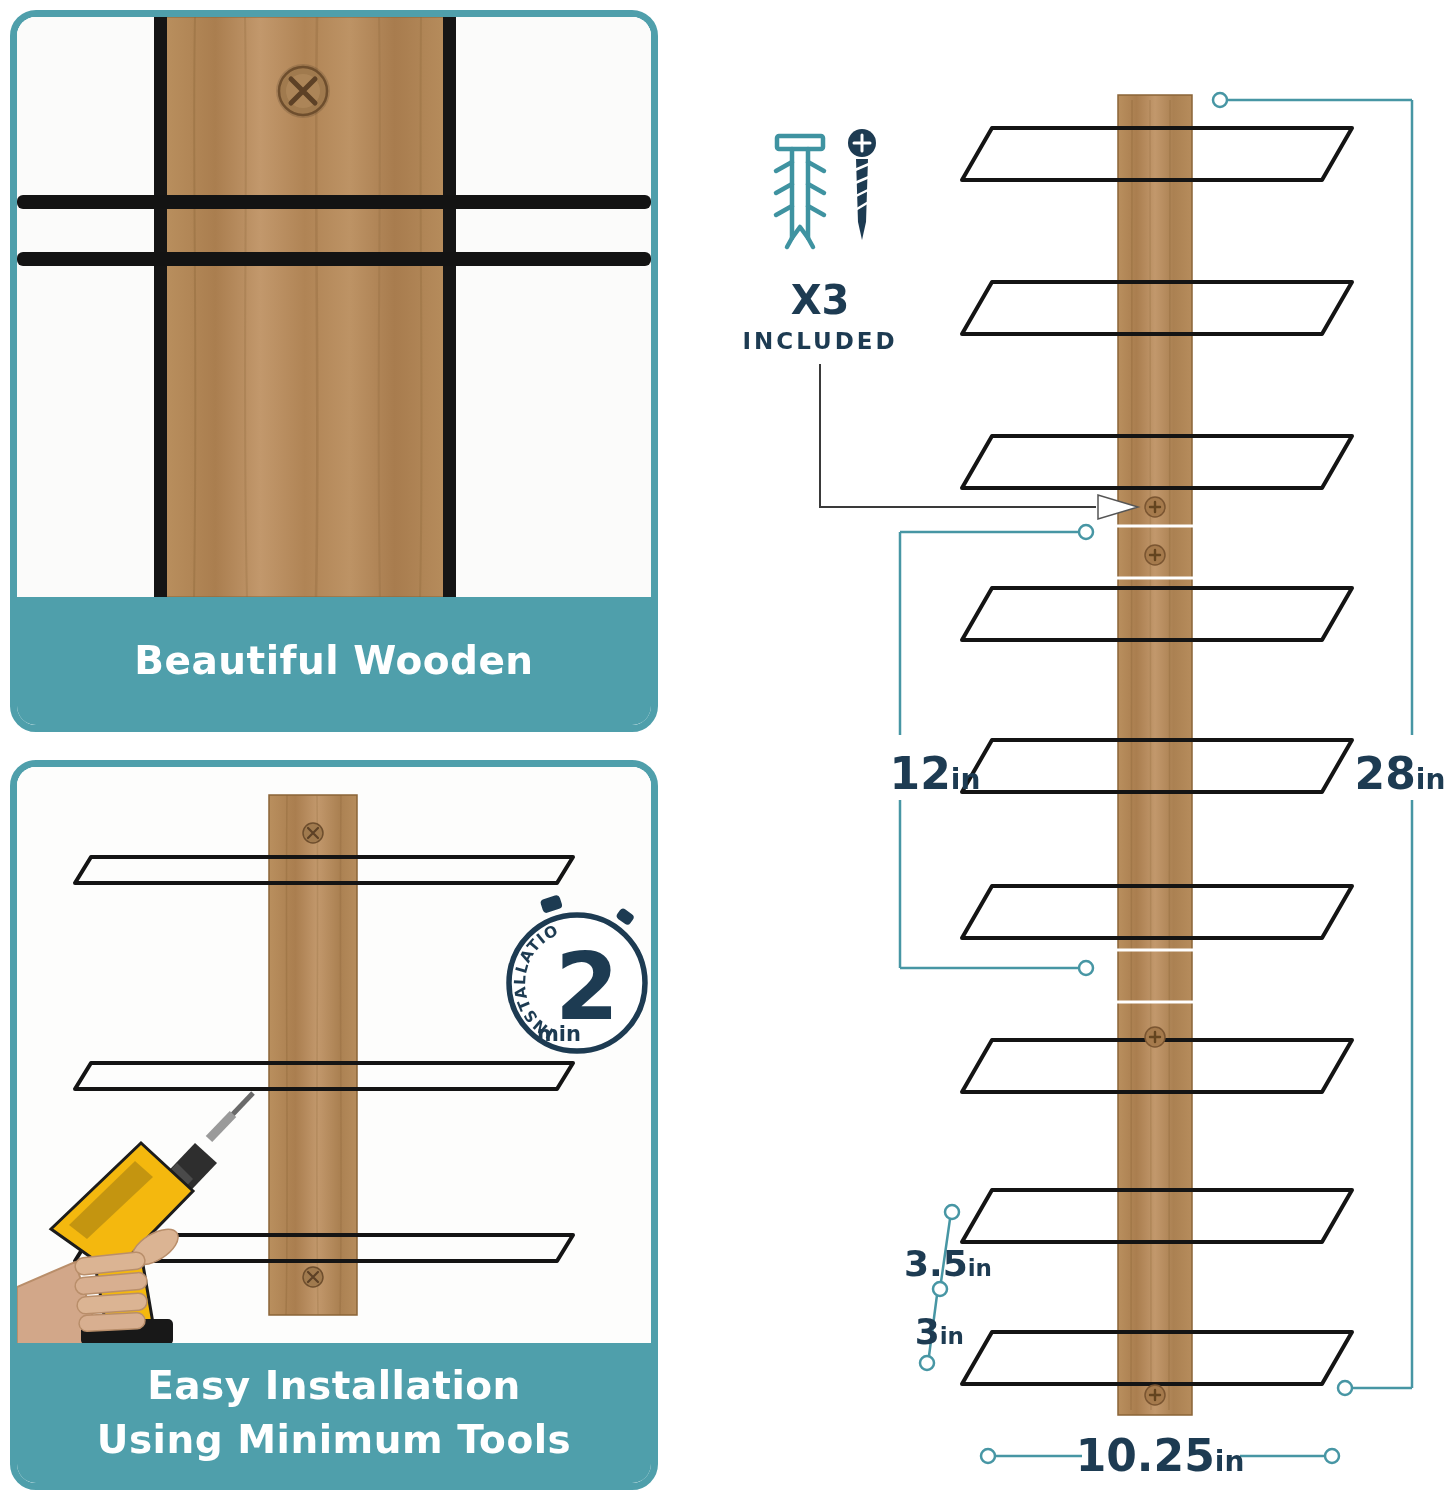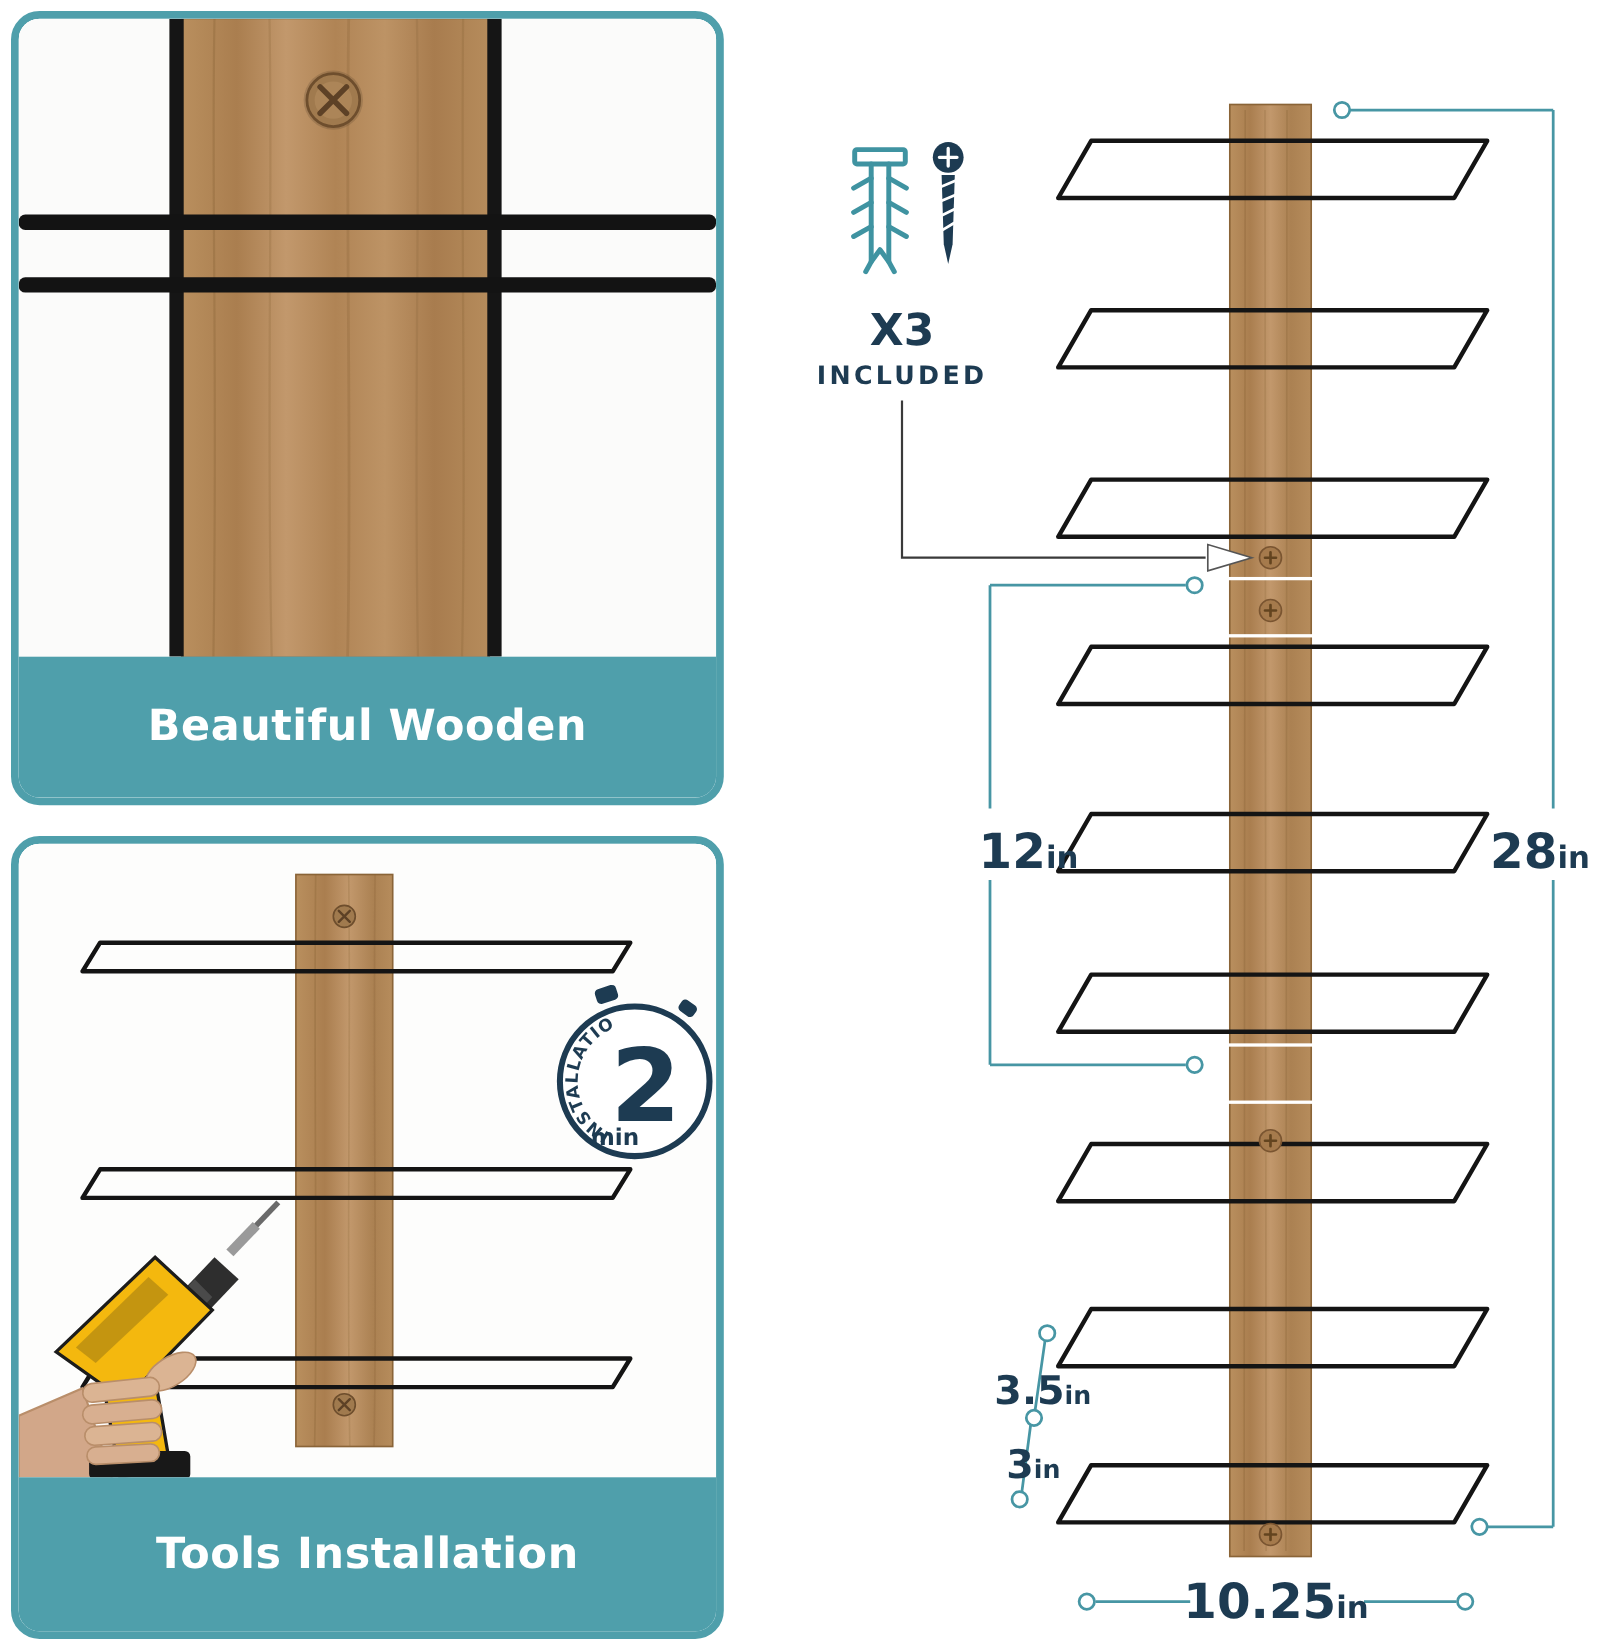--- a/index.html
+++ b/index.html
@@ -130,21 +130,22 @@
         <rect x="-8" y="-88" width="16" height="12" rx="4" fill="#1d3b52" transform="rotate(36)"></rect>
         <circle r="68" fill="#ffffff" stroke="#1d3b52" stroke-width="5.5"></circle>
         <text x="10" y="36" text-anchor="middle" font-size="92" font-weight="bold" fill="#1d3b52">2</text>
         <text x="-18" y="58" text-anchor="middle" font-size="21" font-weight="bold" fill="#1d3b52">min</text>
         <text font-size="15.5" font-weight="bold" fill="#1d3b52" letter-spacing="1">
           <textPath href="#instArc">INSTALLATION</textPath>
         </text>
       </g>
     </svg>
     <div class="caption">
-      <span>Tools Installation</span>
+      <span>Easy Installation</span>
+      <span>Using Minimum Tools</span>
     </div>
   </div>
 
   <svg style="position:absolute;left:680px;top:0;" width="775" height="1500" viewBox="680 0 775 1500">
     <defs>
       <linearGradient id="woodC" x1="0" y1="0" x2="1" y2="0">
         <stop offset="0" stop-color="#b98f5e"></stop>
           <stop offset="0.25" stop-color="#aa7e4f"></stop>
         <stop offset="0.5" stop-color="#c2986c"></stop>
           <stop offset="0.75" stop-color="#ab8152"></stop>

